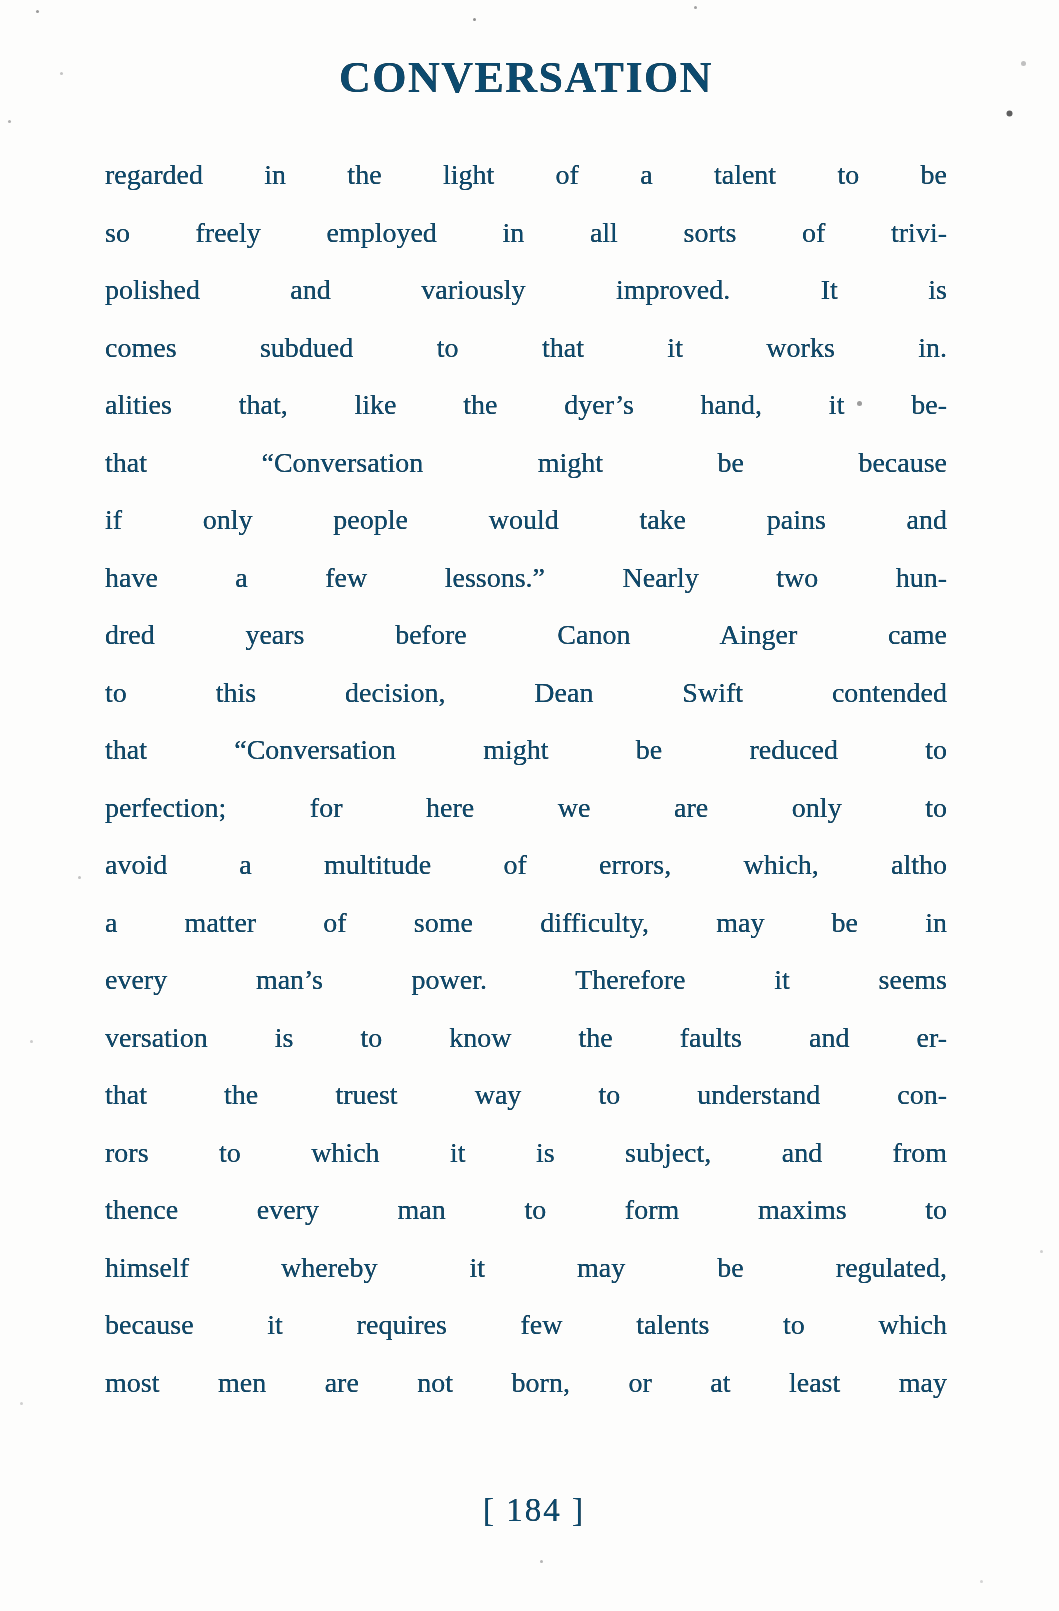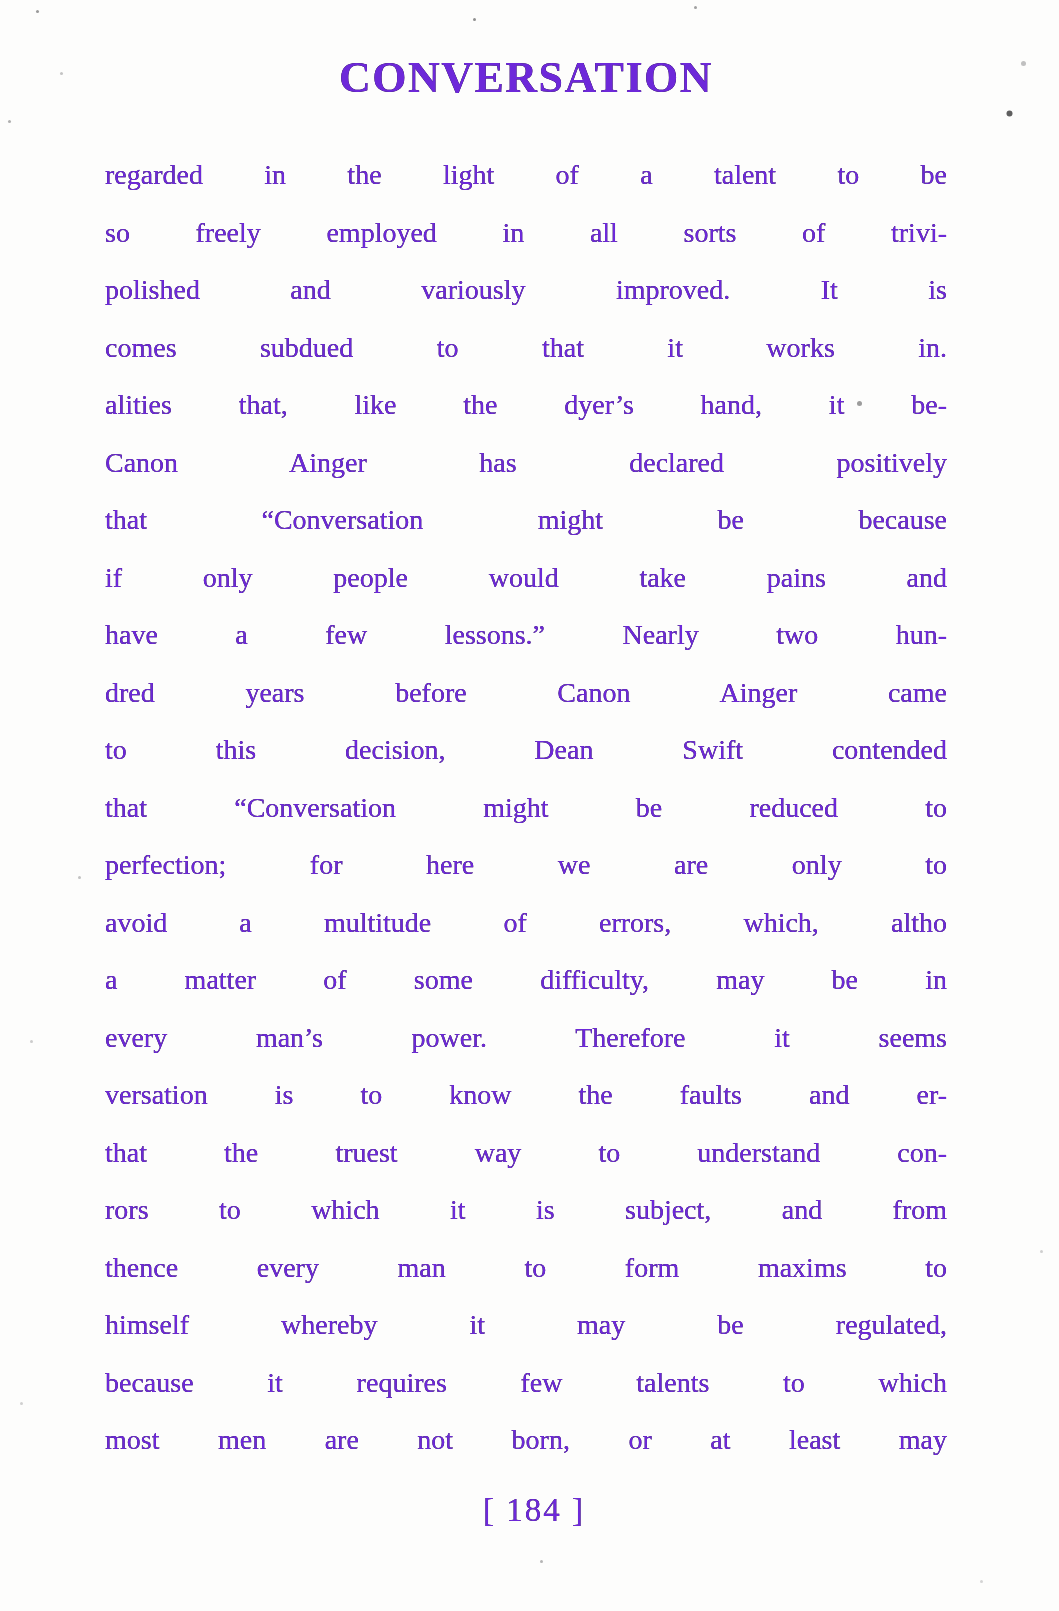--- a/index.html
+++ b/index.html
@@ -5,21 +5,21 @@
   html, body { margin: 0; padding: 0; }
   body {
     width: 1059px; height: 1611px;
     background: #ffffff;
     overflow: hidden;
   }
   .page {
     position: relative;
     width: 1059px; height: 1611px;
     background: #fdfdfc;
-    color: #6d28d9;
+    color: #0c4a6e;
     font-family: "Liberation Serif", "DejaVu Serif", serif;
   }
   .scan-noise {
     position: absolute; top: 0; left: 0;
     width: 3px; height: 3px; border-radius: 50%;
     background: transparent;
     box-shadow:
       36px 10px 0 0 #9a9a9a,
       473px 18px 0 0 #8f8f8f,
       694px 6px 0 0 #a0a0a0,
@@ -74,21 +74,20 @@
   <div class="scan-noise"></div>
 
   <h1 class="title">CONVERSATION</h1>
 
   <div class="page-body">
     <div class="line">regarded in the light of a talent to be</div>
     <div class="line">so freely employed in all sorts of trivi-</div>
     <div class="line">polished and variously improved.  It is</div>
     <div class="line">comes subdued to that it works in.</div>
     <div class="line">alities that, like the dyer’s hand, it be-</div>
-    <div class="line">Canon Ainger has declared positively</div>
     <div class="line">that “Conversation might be because</div>
     <div class="line">if only people would take pains and</div>
     <div class="line">have a few lessons.”  Nearly two hun-</div>
     <div class="line">dred years before Canon Ainger came</div>
     <div class="line">to this decision, Dean Swift contended</div>
     <div class="line">that “Conversation might be reduced to</div>
     <div class="line">perfection; for here we are only to</div>
     <div class="line">avoid a multitude of errors, which, altho</div>
     <div class="line">a matter of some difficulty, may be in</div>
     <div class="line">every man’s power.  Therefore it seems</div>

